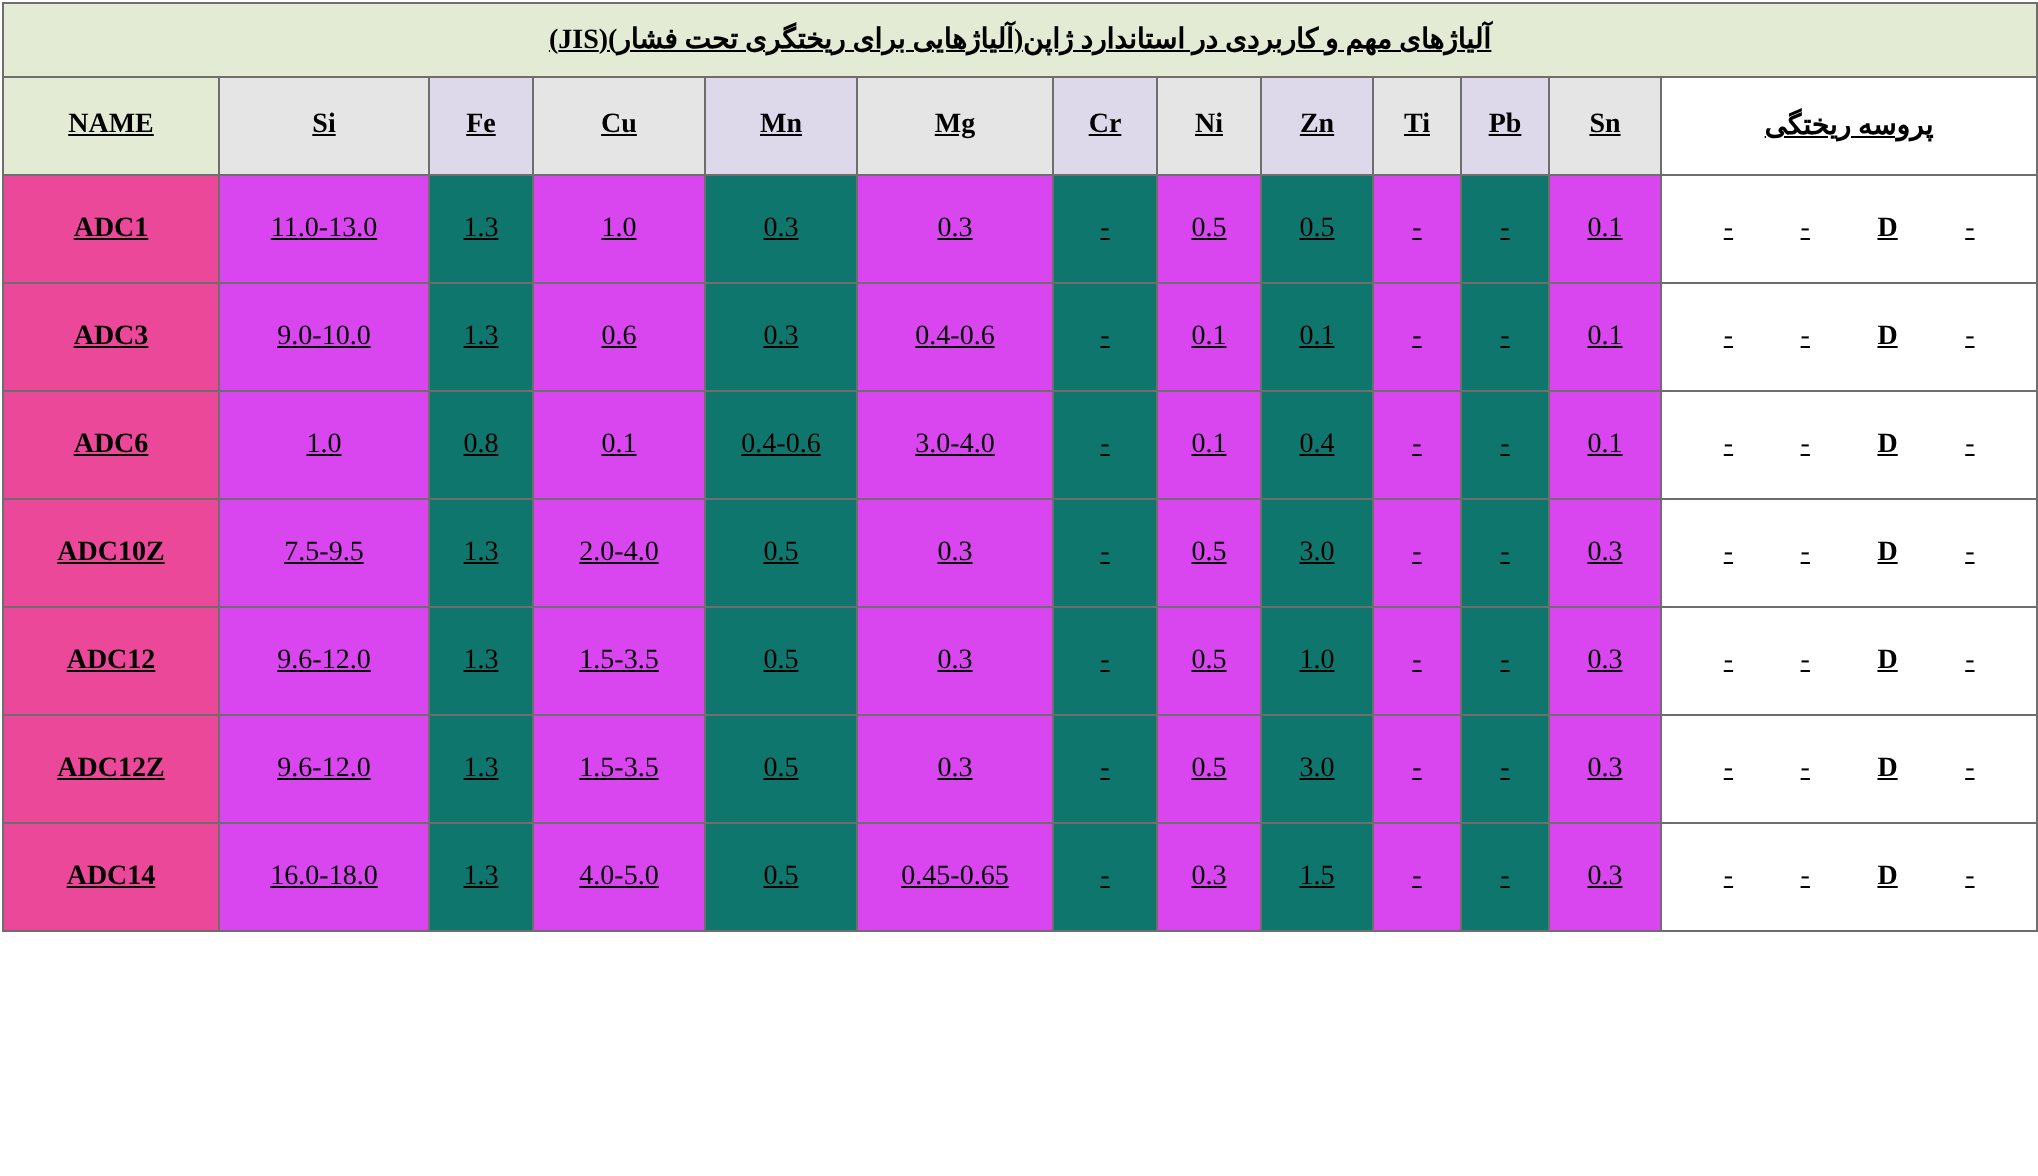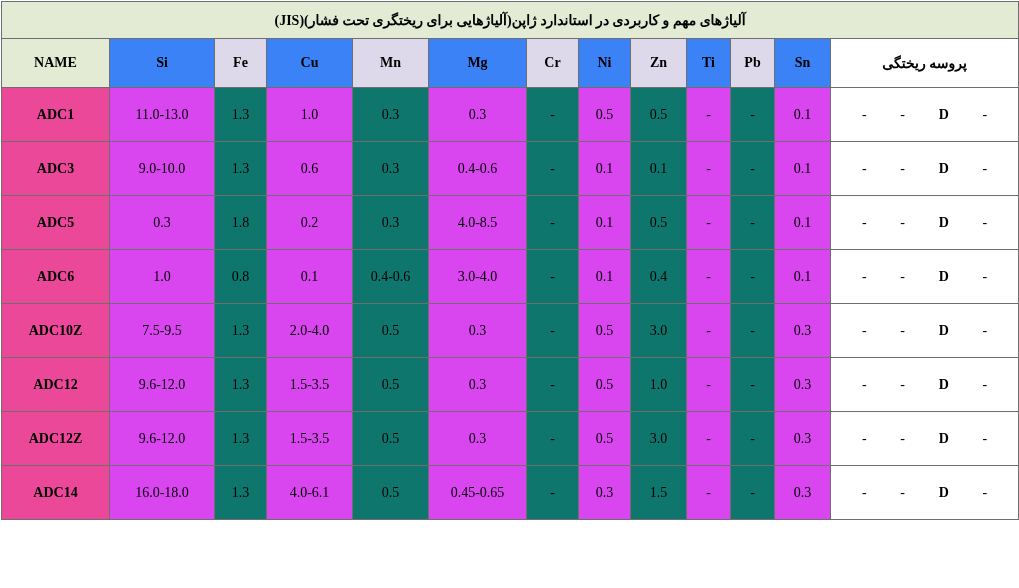--- a/index.html
+++ b/index.html
@@ -10,20 +10,21 @@
   body {
     width: 1019px;
     height: 588px;
     font-family: "Liberation Serif", serif;
     overflow: hidden;
   }
   .sheet {
     width: 828px;
     height: 588px;
     box-sizing: border-box;
+    text-decoration: underline;
   }
   table.alloy {
     border-collapse: collapse;
     width: 1017px;
     margin: 1px;
     table-layout: fixed;
   }
   table.alloy td, table.alloy th {
     border: 1px solid #6e6e6e;
     text-align: center;
@@ -43,21 +44,21 @@
     height: 48px;
     font-weight: bold;
     font-size: 14px;
     margin-top: 41px;
   }
   .head-name {
     background: #e3ebd4;
     font-weight: bold;
   }
   .head-plain {
-    background: #3b82f6;
+    background: #e5e5e5;
   }
   .head-purple {
     background: #ded9ea;
   }
   .head-process {
     background: #ffffff;
     direction: rtl;
     font-weight: bold;
   }
   .data-row td {
@@ -182,42 +183,20 @@
           <td class="cell-process">
             <div class="proc-wrap">
               <span>-</span>
               <span>-</span>
               <span class="d">D</span>
               <span>-</span>
             </div>
           </td>
         </tr>
         <tr class="data-row">
-          <td class="cell-name">ADC5</td>
-          <td class="cell-plain">0.3</td>
-          <td class="cell-purple">1.8</td>
-          <td class="cell-plain">0.2</td>
-          <td class="cell-purple">0.3</td>
-          <td class="cell-plain">4.0-8.5</td>
-          <td class="cell-purple">-</td>
-          <td class="cell-plain">0.1</td>
-          <td class="cell-purple">0.5</td>
-          <td class="cell-plain">-</td>
-          <td class="cell-purple">-</td>
-          <td class="cell-plain">0.1</td>
-          <td class="cell-process">
-            <div class="proc-wrap">
-              <span>-</span>
-              <span>-</span>
-              <span class="d">D</span>
-              <span>-</span>
-            </div>
-          </td>
-        </tr>
-        <tr class="data-row">
           <td class="cell-name">ADC6</td>
           <td class="cell-plain">1.0</td>
           <td class="cell-purple">0.8</td>
           <td class="cell-plain">0.1</td>
           <td class="cell-purple">0.4-0.6</td>
           <td class="cell-plain">3.0-4.0</td>
           <td class="cell-purple">-</td>
           <td class="cell-plain">0.1</td>
           <td class="cell-purple">0.4</td>
           <td class="cell-plain">-</td>
@@ -295,21 +274,21 @@
               <span>-</span>
               <span class="d">D</span>
               <span>-</span>
             </div>
           </td>
         </tr>
         <tr class="data-row">
           <td class="cell-name">ADC14</td>
           <td class="cell-plain">16.0-18.0</td>
           <td class="cell-purple">1.3</td>
-          <td class="cell-plain">4.0-6.1</td>
+          <td class="cell-plain">4.0-5.0</td>
           <td class="cell-purple">0.5</td>
           <td class="cell-plain">0.45-0.65</td>
           <td class="cell-purple">-</td>
           <td class="cell-plain">0.3</td>
           <td class="cell-purple">1.5</td>
           <td class="cell-plain">-</td>
           <td class="cell-purple">-</td>
           <td class="cell-plain">0.3</td>
           <td class="cell-process">
             <div class="proc-wrap">

